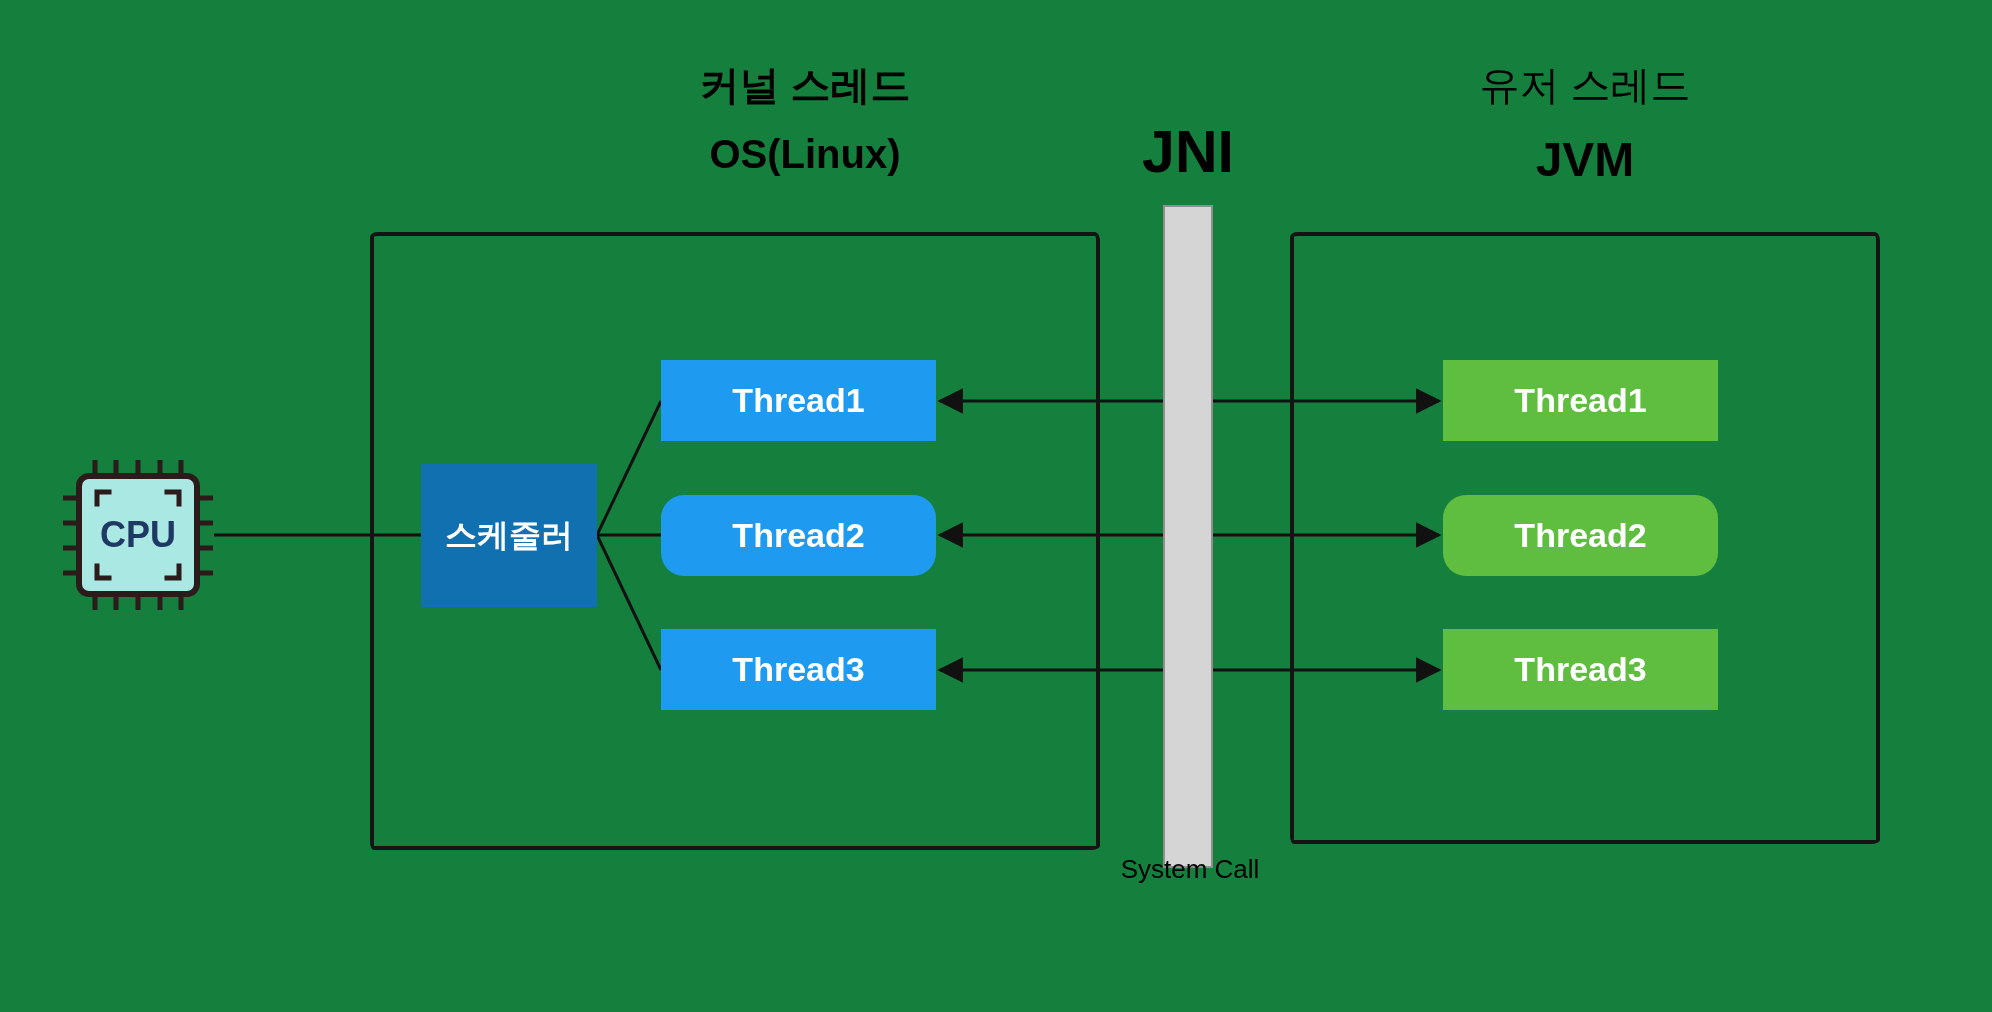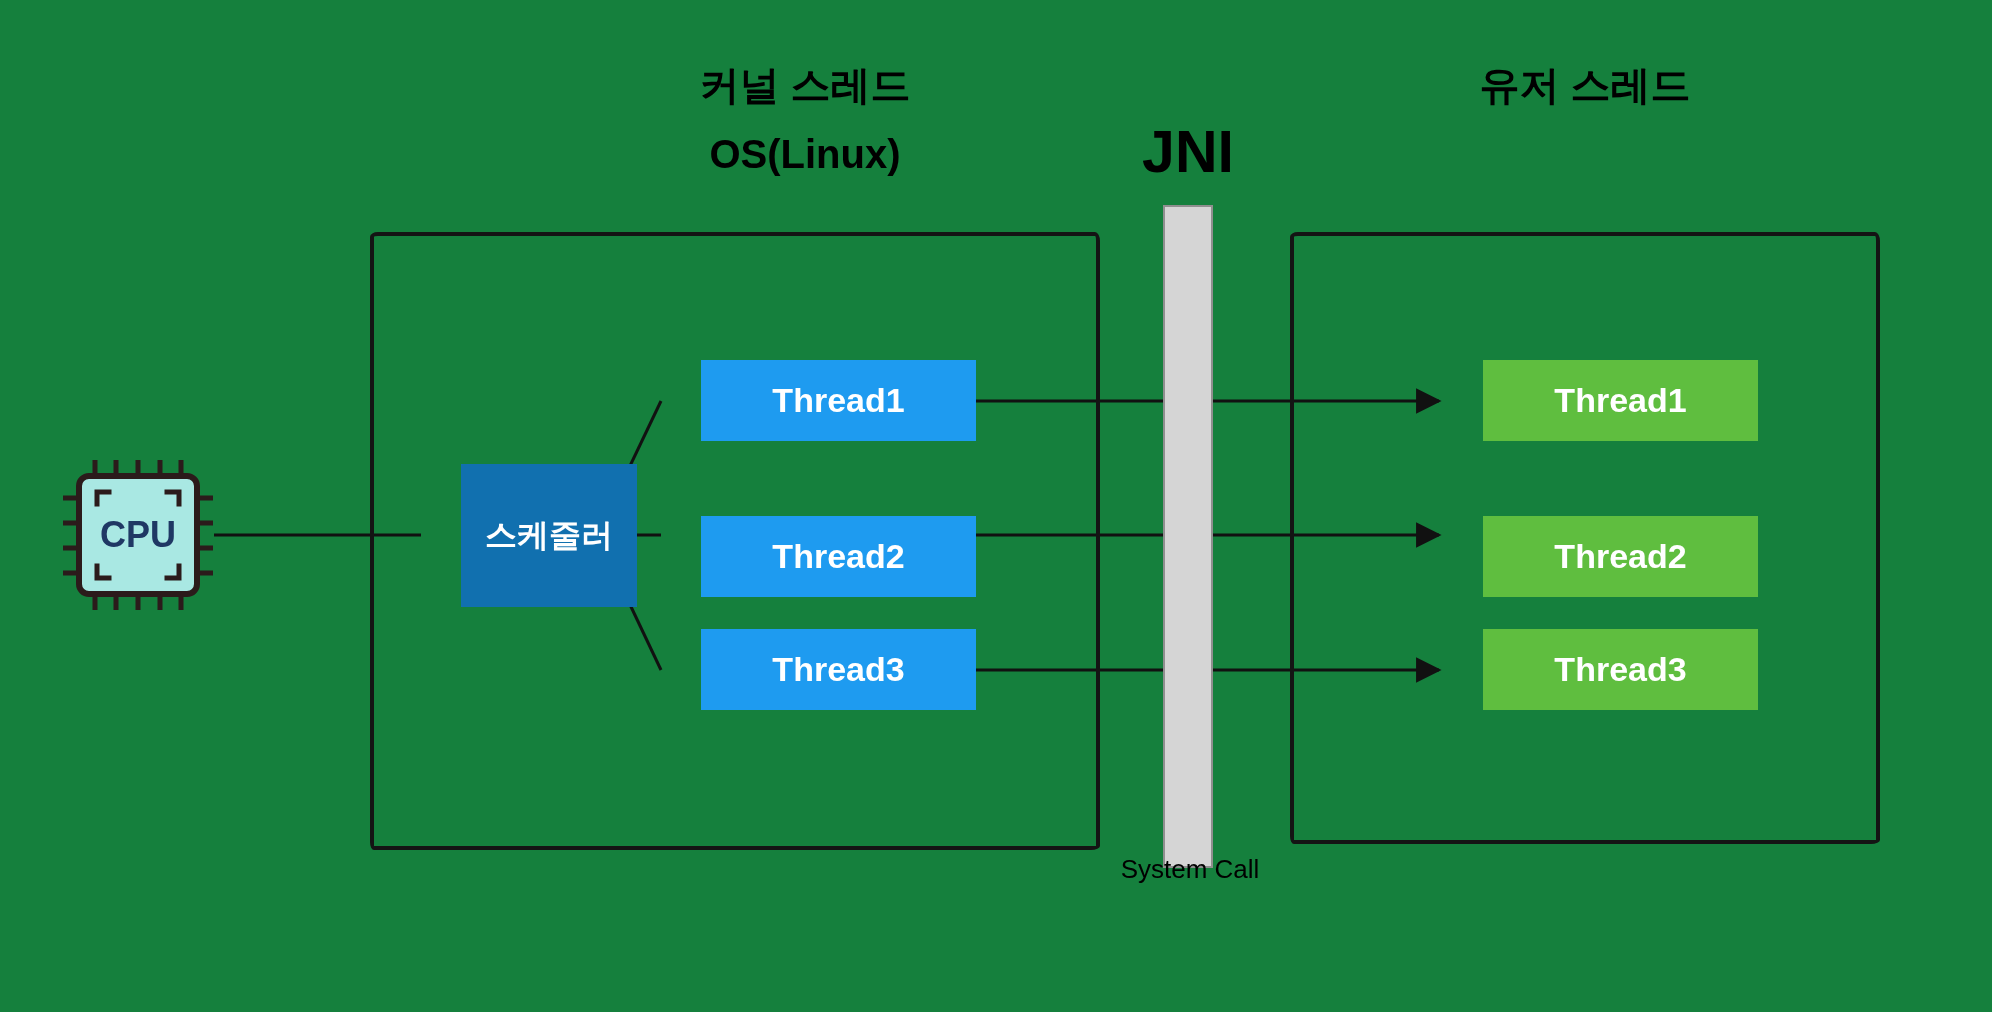--- a/index.html
+++ b/index.html
@@ -46,52 +46,51 @@
   .label {
     position: absolute;
     color: #000000;
     text-align: center;
     z-index: 5;
     white-space: nowrap;
   }
   .lbl-kernel  { left: 540px;  top: 58px;  width: 530px; font-size: 40px; font-weight: 800; }
   .lbl-os      { left: 540px;  top: 132px; width: 530px; font-size: 40px; font-weight: 800; }
   .lbl-jni     { left: 1088px; top: 118px; width: 200px; font-size: 59px; font-weight: 800; }
-  .lbl-user    { left: 1320px; top: 58px;  width: 530px; font-size: 40px; font-weight: 700; }
+  .lbl-user    { left: 1320px; top: 58px;  width: 530px; font-size: 40px; font-weight: 400; }
   .lbl-jvm     { left: 1320px; top: 132px; width: 530px; font-size: 48px; font-weight: 800; }
   .lbl-syscall { left: 1040px; top: 854px; width: 300px; font-size: 26px; font-weight: 400; }
   
   .node {
     position: absolute;
     display: flex;
     align-items: center;
     justify-content: center;
     color: #ffffff;
     font-weight: 800;
     z-index: 3;
-    margin-left: 40px;
   }
   .scheduler {
     left: 421px; top: 464px;
     width: 176px; height: 143px;
     background: #1170af;
     font-size: 32px;
   }
   .kthread {
     left: 661px; width: 275px; height: 81px;
     background: #1e9bf0;
     font-size: 34px;
   }
   .uthread {
     left: 1443px; width: 275px; height: 81px;
     background: #5fbe3f;
     font-size: 34px;
   }
   .row1 { top: 360px; }
-  .row2 { top: 516px; }
+  .row2 { top: 495px; border-radius: 23px; }
   .row3 { top: 629px; }
   
   .cpu-wrap {
     position: absolute;
     left: 55px; top: 452px;
     width: 166px; height: 166px;
     z-index: 3;
   }
 </style>
 </head>
@@ -114,20 +113,21 @@
 
     <line x1="940" y1="401" x2="1439" y2="401" stroke="#111111" stroke-width="3" marker-start="url(#arrow)" marker-end="url(#arrow)"></line>
     <line x1="940" y1="535" x2="1439" y2="535" stroke="#111111" stroke-width="3" marker-start="url(#arrow)" marker-end="url(#arrow)"></line>
     <line x1="940" y1="670" x2="1439" y2="670" stroke="#111111" stroke-width="3" marker-start="url(#arrow)" marker-end="url(#arrow)"></line>
   </svg>
 
   <div class="label lbl-kernel">커널 스레드</div>
   <div class="label lbl-os">OS(Linux)</div>
   <div class="label lbl-jni">JNI</div>
   <div class="label lbl-user">유저 스레드</div>
+  <div class="label lbl-jvm">JVM</div>
   <div class="label lbl-syscall">System Call</div>
 
   <div class="big-box os-box"></div>
   <div class="big-box jvm-box"></div>
 
   <div class="jni-bar"></div>
 
   <div class="cpu-wrap">
     <svg viewBox="0 0 166 166" width="166" height="166" xmlns="http://www.w3.org/2000/svg">
 

